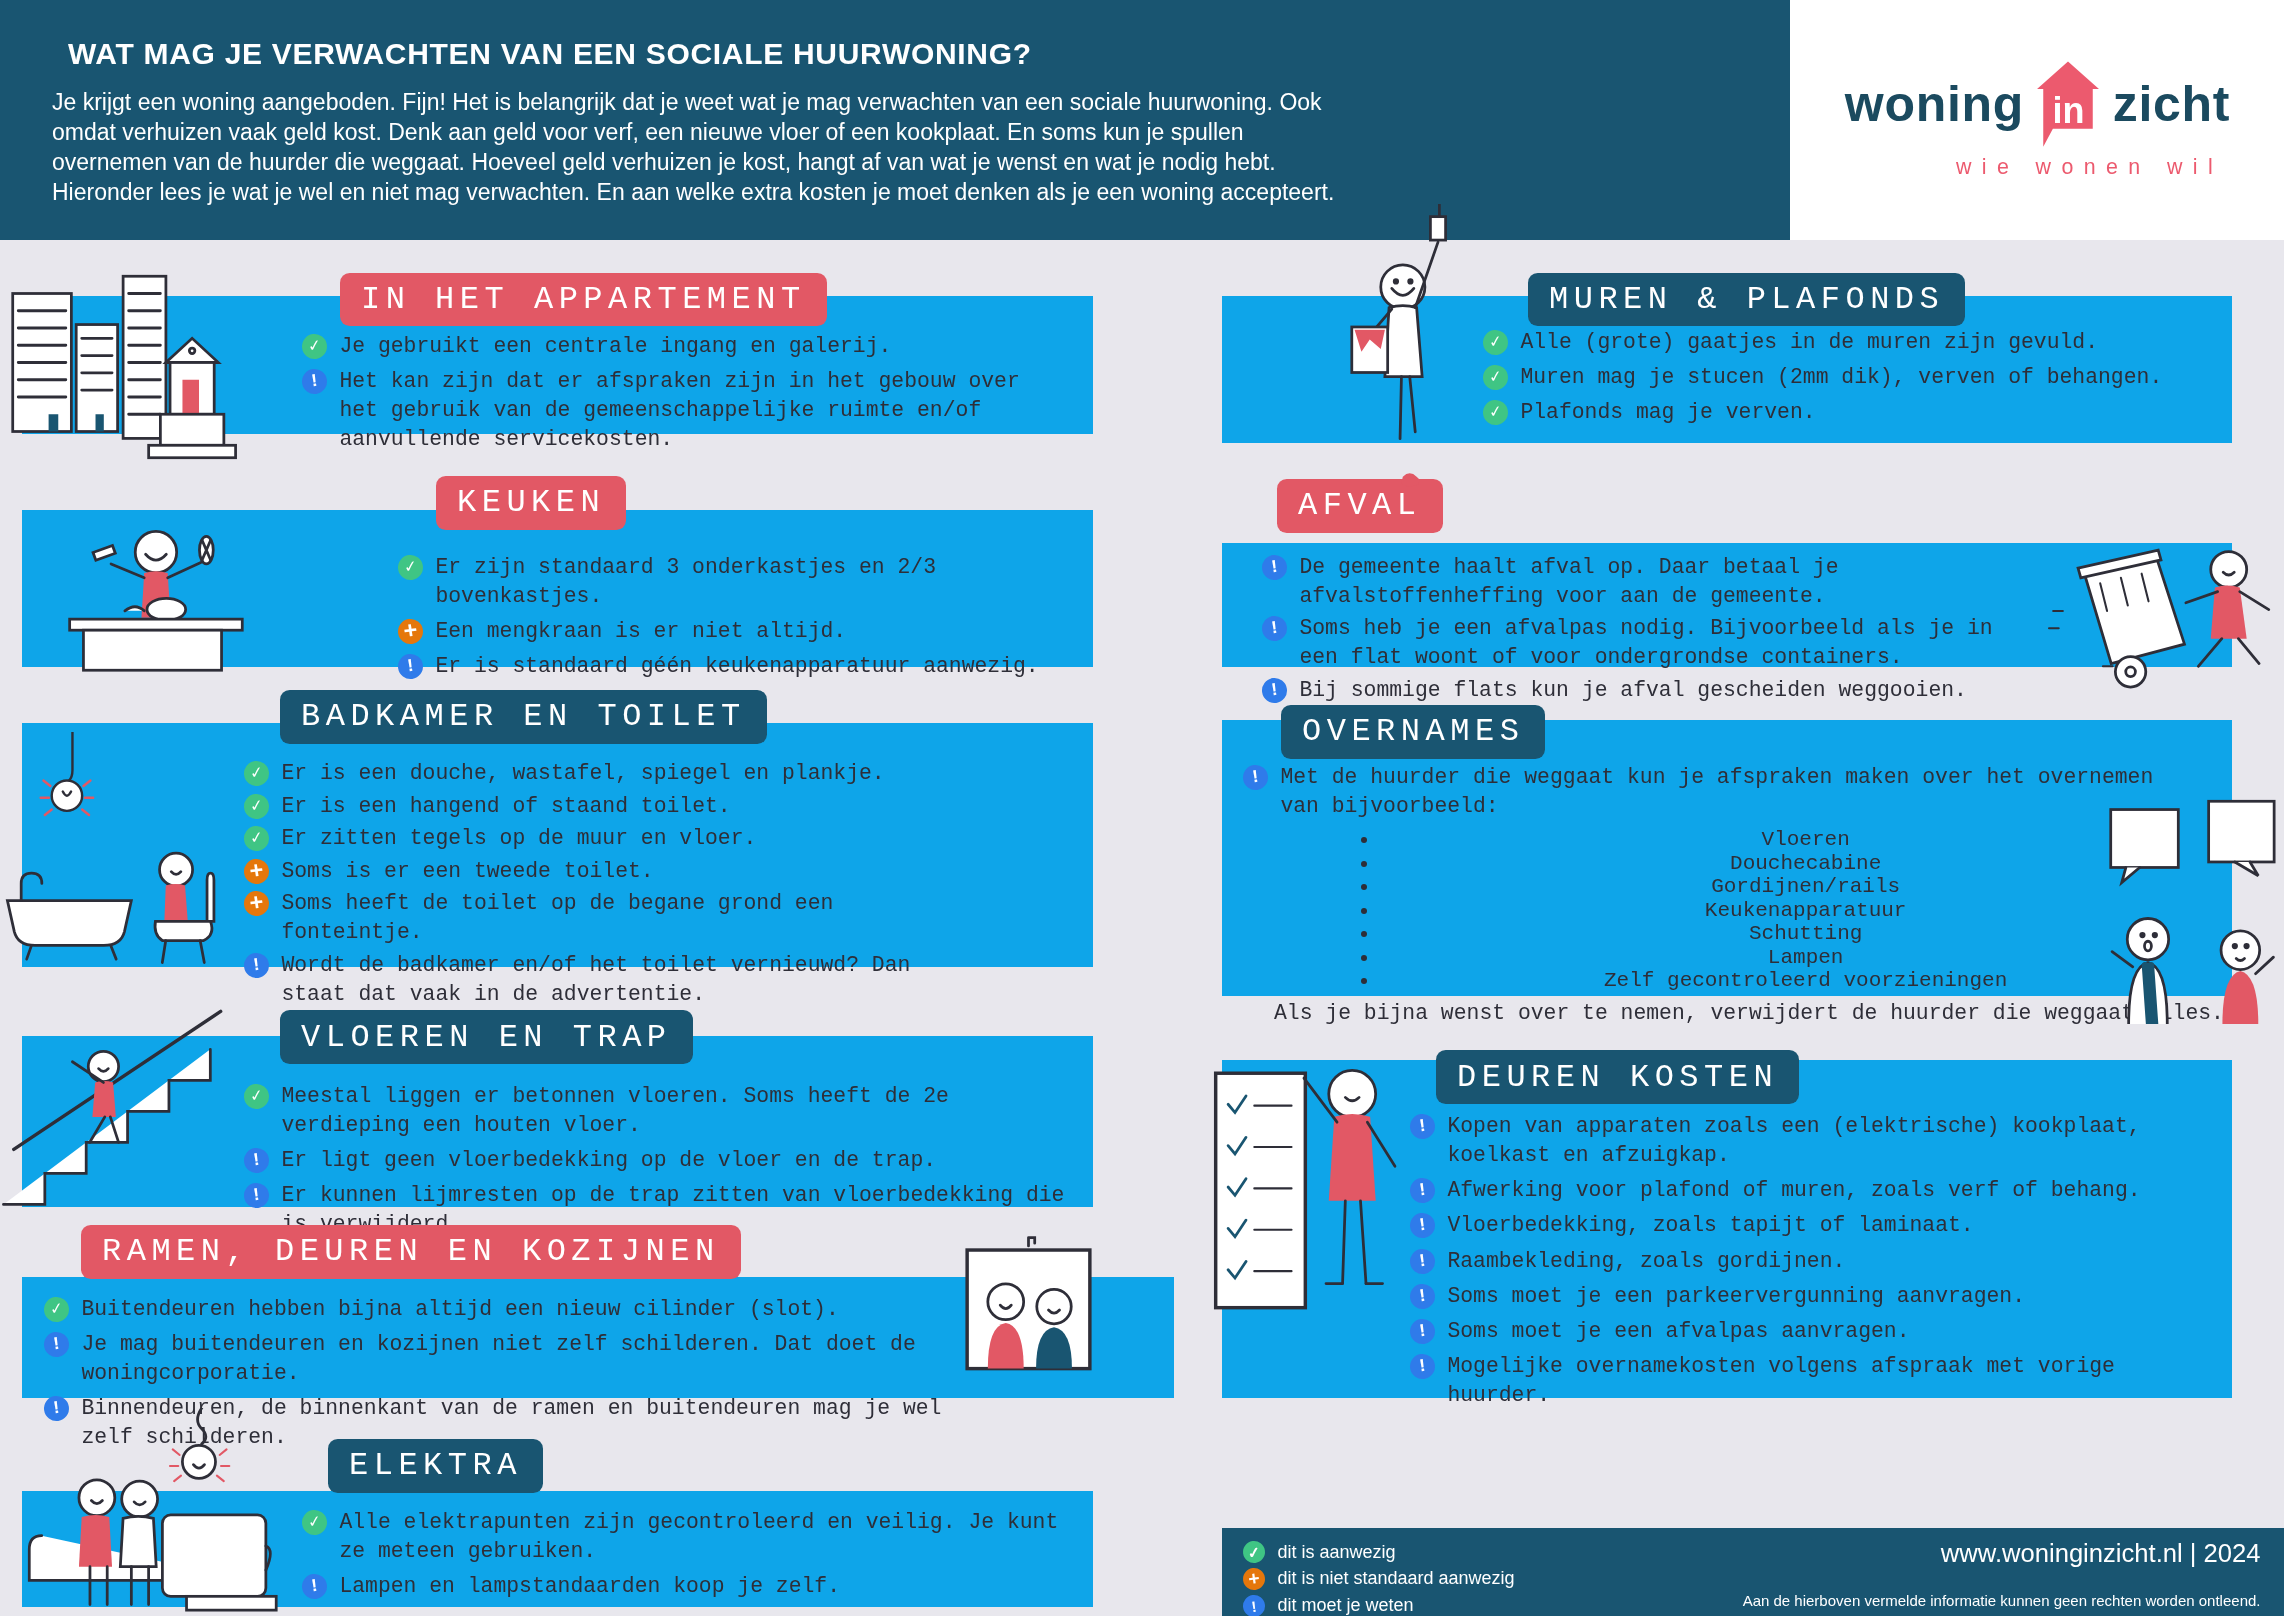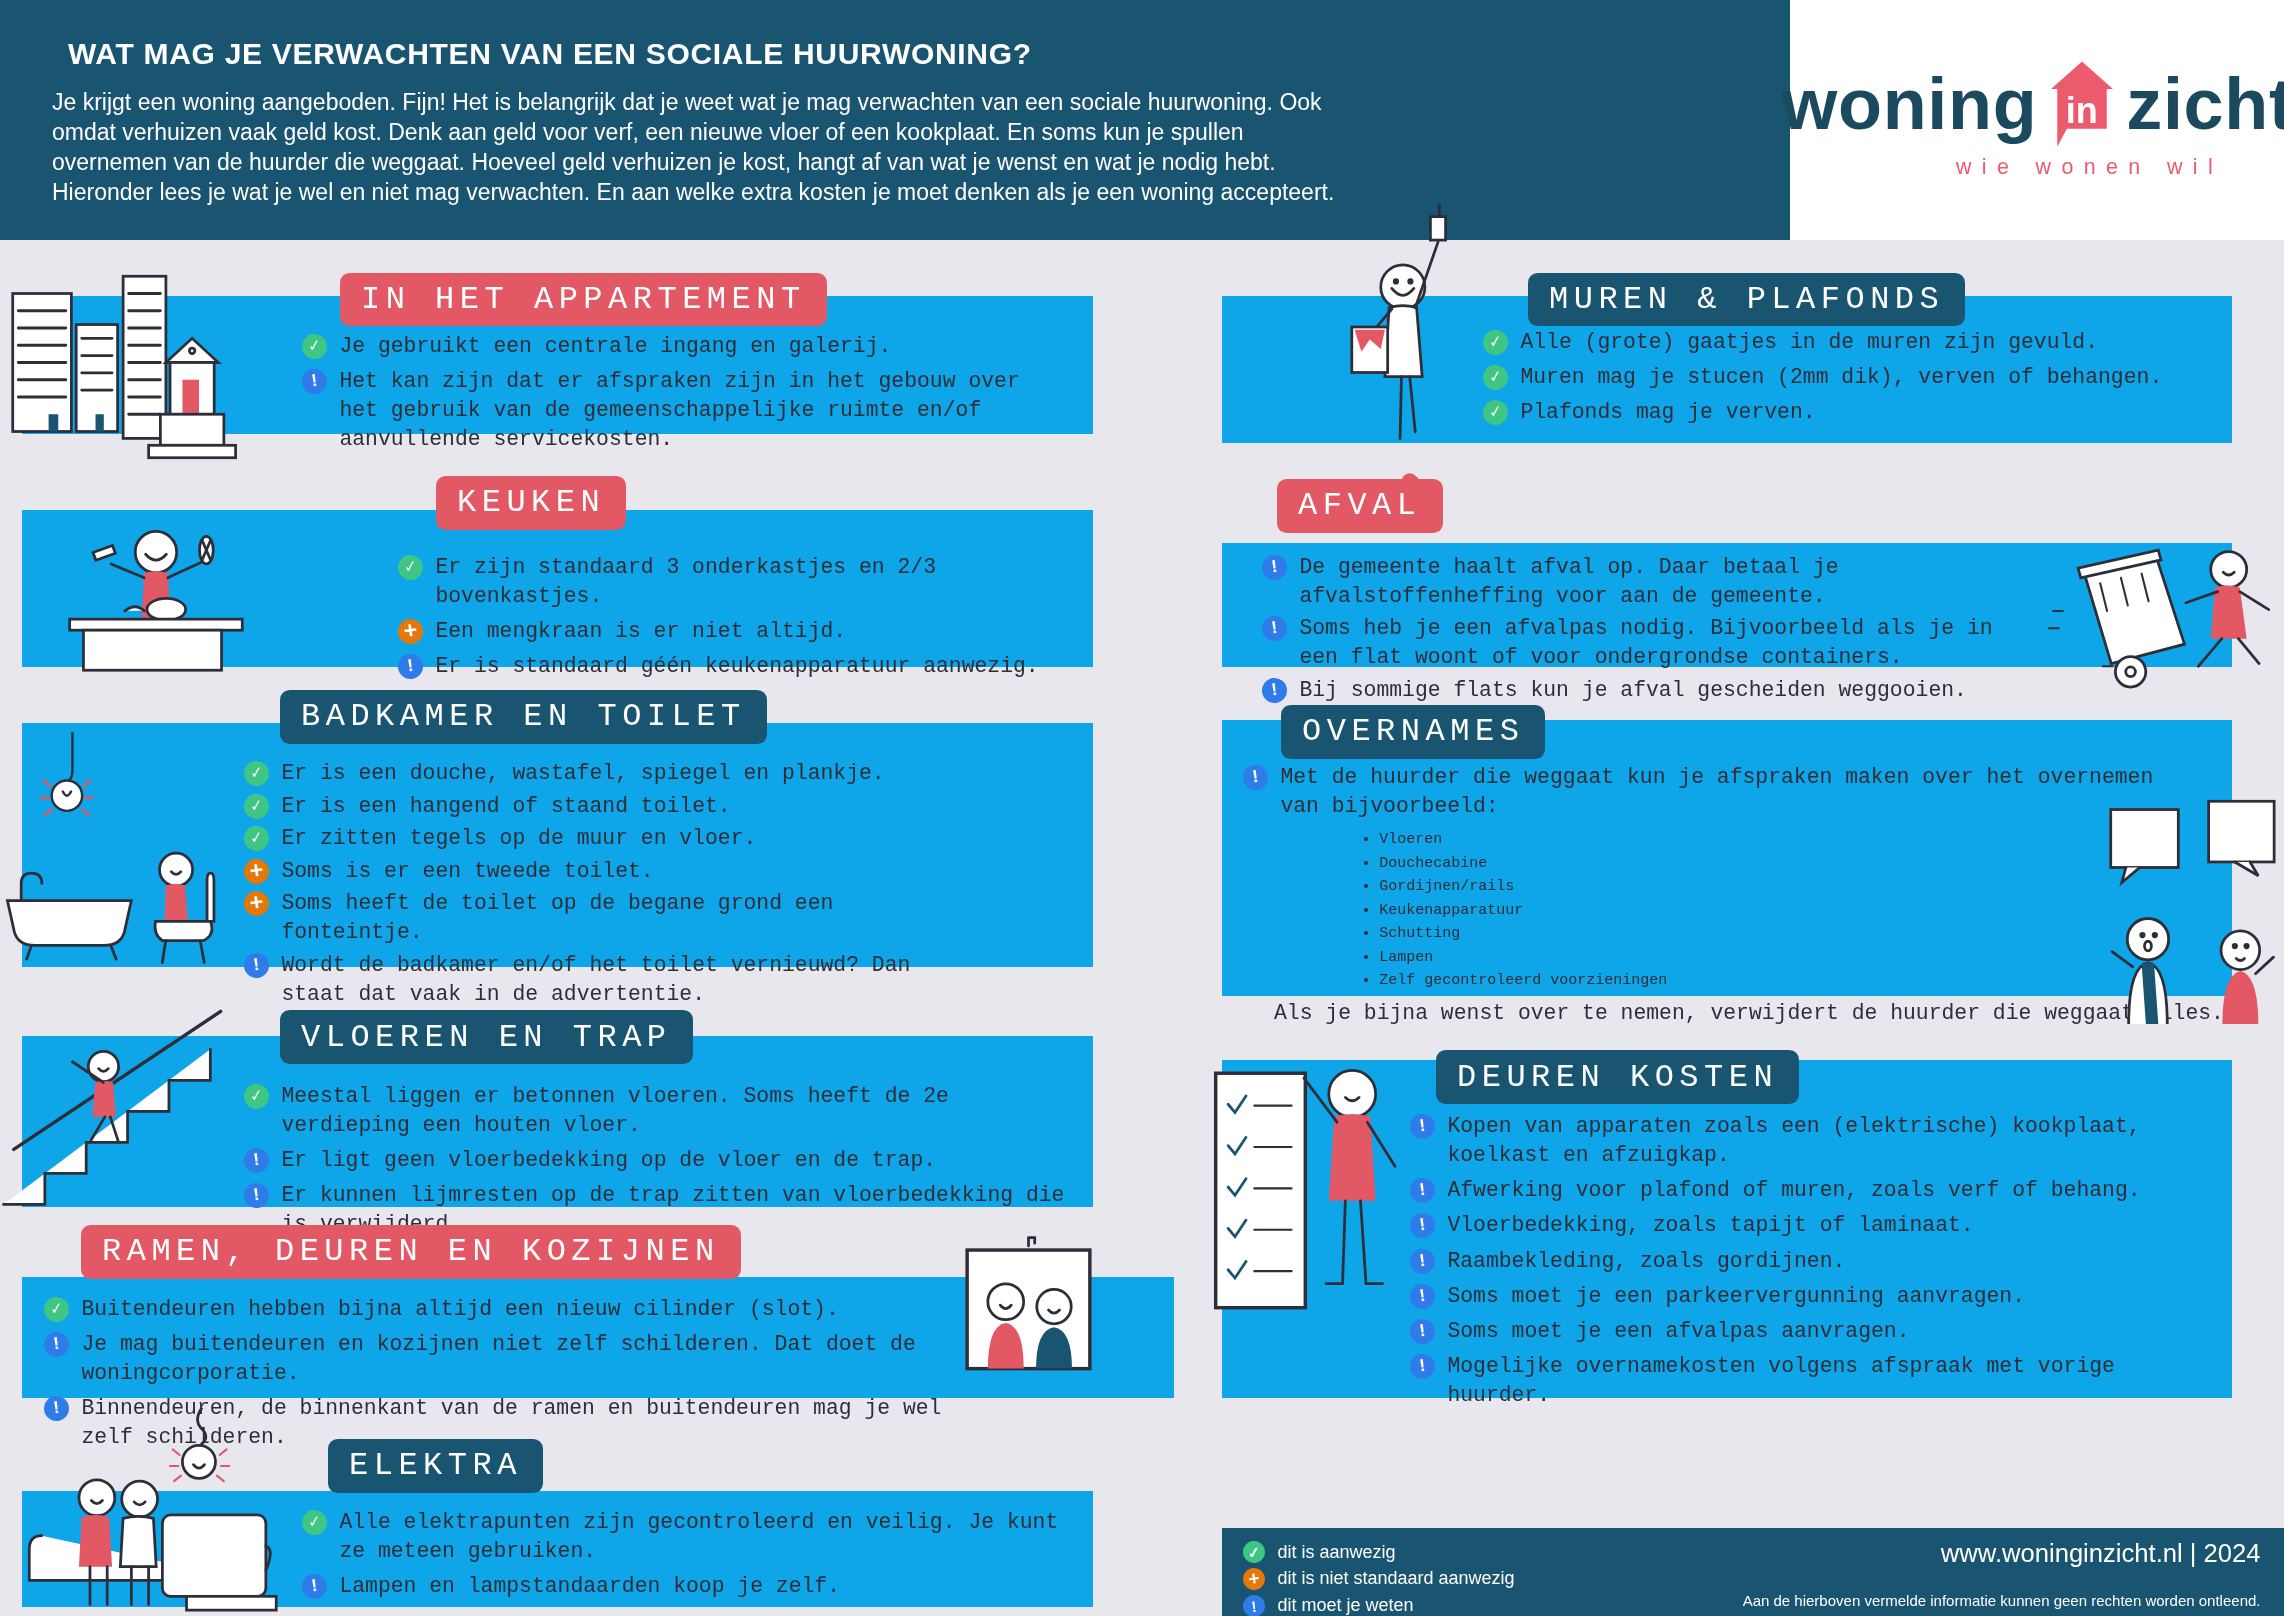--- a/index.html
+++ b/index.html
@@ -7,40 +7,40 @@
   body{width:2284px;height:1616px;background:#e8e7ed;font-family:"Liberation Sans",sans-serif;color:#2e2e38;}
   .poster{position:relative;width:2284px;height:1616px;overflow:hidden;background:#e8e7ed;}
 
   
   .topbar{position:absolute;left:0;top:0;width:1790px;height:240px;background:#195571;color:#fff;box-sizing:border-box;padding:21px 0 0 52px;z-index:0;}
   .topbar h1{margin:16px;font-size:30px;font-weight:bold;letter-spacing:0.7px;}
   .topbar p{margin:11px 0 0 0;font-size:23px;line-height:30px;font-weight:300;white-space:pre-line;width:1713px;}
 
   .logo-box{position:absolute;left:1790px;top:0;width:495px;height:240px;background:#ffffff;z-index:0;display:flex;flex-direction:column;align-items:center;justify-content:center;}
   .logo-row{display:flex;align-items:center;gap:7px;}
-  .logo-word{font-size:72px;font-weight:bold;color:#1b4a5f;letter-spacing:0.7px;}
+  .logo-word{font-size:50px;font-weight:bold;color:#1b4a5f;letter-spacing:0.7px;}
   .logo-pin{position:relative;width:72px;height:88px;margin:0 1.4px;}
   .logo-pin svg{position:absolute;left:0;top:0;}
   .logo-pin .in{position:absolute;left:0;top:30px;width:72px;text-align:center;color:#fff;font-size:36px;font-weight:bold;}
   .logo-tagline{margin:7px 0 0 104px;color:#ec5a6e;font-size:21.4px;letter-spacing:10.4px;font-weight:500;}
 
   
   .card{position:absolute;background:#0ea5e9;z-index:1;box-sizing:border-box;font-family:Liberation Mono, monospace;}
   .badge{position:absolute;color:#fff;font-size:32px;letter-spacing:5.5px;padding:8.3px 21px;border-radius:9.7px;white-space:nowrap;font-weight:500;}
   .badge.red{background:#e25865;}
   .badge.teal{background:#195571;}
 
   ul.items{list-style:none;margin:0;padding:0;}
   ul.items li{display:flex;align-items:flex-start;gap:12.4px;font-size:21.4px;line-height:29px;margin:6.2px 0;}
   .ic{flex:none;width:25px;height:25px;border-radius:50%;color:#fff;display:flex;align-items:center;justify-content:center;font-weight:bold;margin-top:2.1px;transform:rotate(-8deg);}
   .ic.check{background:#3fc584;font-size:18px;}
   .ic.plus{background:#e5770b;font-size:23.5px;line-height:0;}
   .ic.exclaim{background:#2f7bea;font-size:18px;}
 
-  ul.bullets{margin:7px 0 0 138px;padding:0 0 0 19.3px;font-size:15px;line-height:23.5px;}
+  ul.bullets{margin:7px 0 0 138px;padding:0 0 0 19.3px;font-size:21px;line-height:23.5px;text-align:center;}
   ul.bullets li{margin:0;}
   .outro{margin:8.3px 0 0 52px;font-size:21.4px;}
 
   
   .s1{left:22px;top:296px;width:1071px;height:138px;}
   .s1 .badge{left:318px;top:-23.5px;}
   .s1 ul.items{margin:36px 0 0 280px;width:742px;}
 
   .s2{left:22px;top:510px;width:1071px;height:157px;}
   .s2 .badge{left:414px;top:-34px;}

